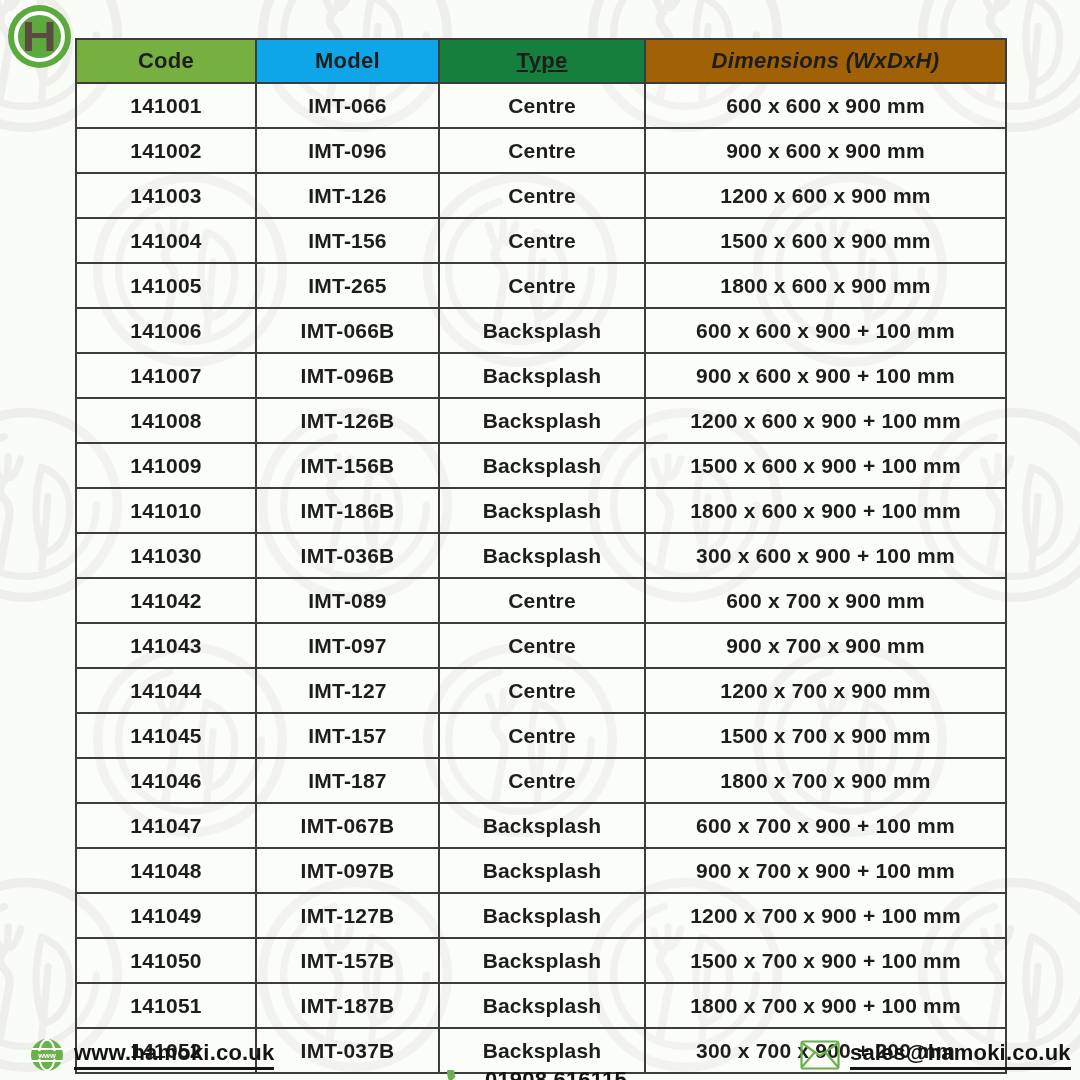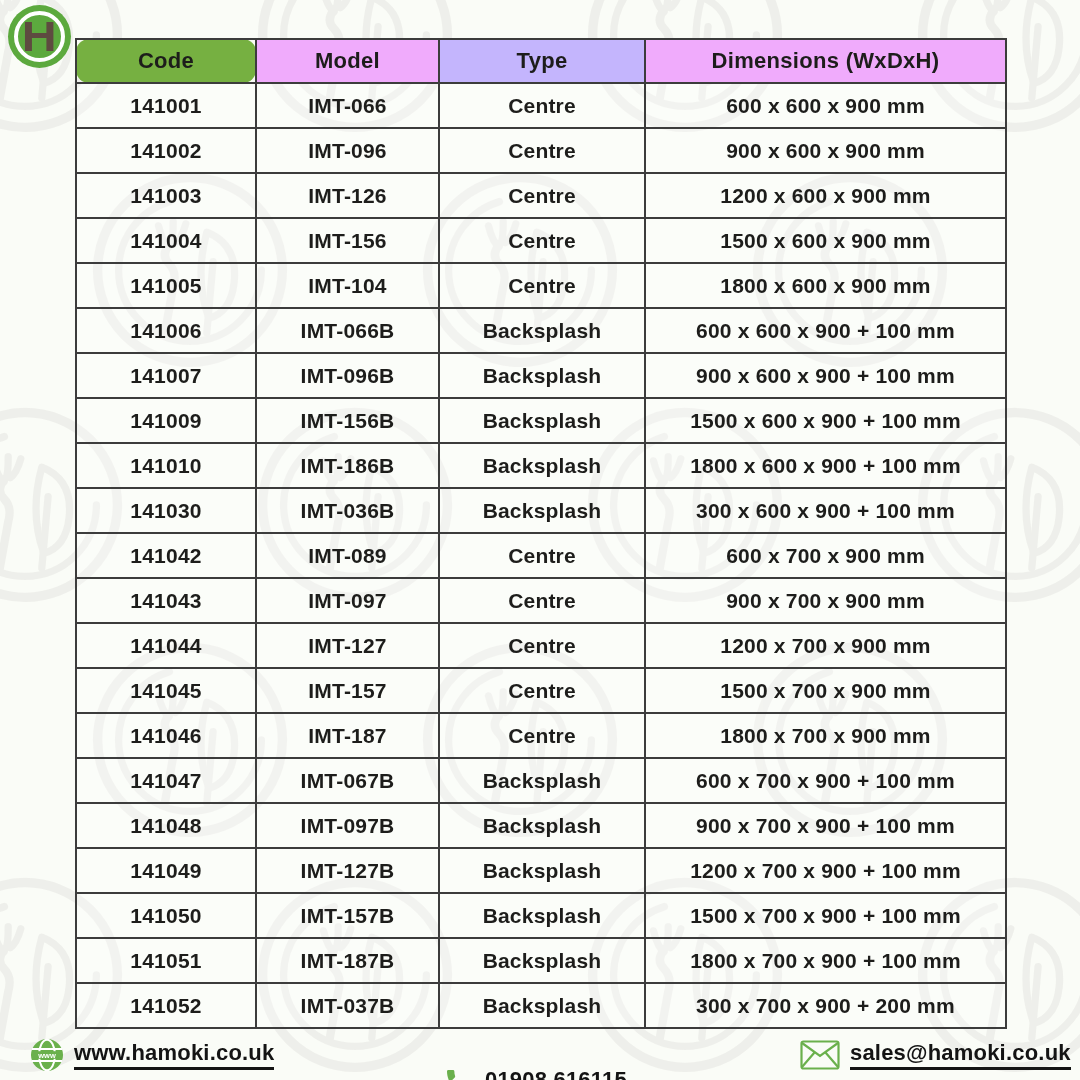--- a/index.html
+++ b/index.html
@@ -104,24 +104,24 @@
 
   <table class="spec">
     <colgroup>
       <col style="width:180px">
         <col style="width:183px">
         <col style="width:206px">
         <col style="width:361px">
     </colgroup>
     <thead>
       <tr>
-          <th style="background: rgb(118, 176, 65); border-radius: 13px;">Code</th>
-          <th style="background: #f0abfc;">Model</th>
-          <th style="background: #c4b5fd;">Type</th>
-          <th style="background: #f0abfc;">Dimensions (WxDxH)</th>
+          <th style="background: rgb(118, 176, 65);">Code</th>
+          <th style="background: #0ea5e9;">Model</th>
+          <th style="background: #15803d; text-decoration: underline;">Type</th>
+          <th style="background: #a16207; font-style: italic;">Dimensions (WxDxH)</th>
         </tr>
     </thead>
     <tbody>
         <tr>
           <td>141001</td>
           <td>IMT-066</td>
           <td>Centre</td>
           <td>600 x 600 x 900 mm</td>
         </tr>
         <tr>
@@ -137,35 +137,41 @@
           <td>1200 x 600 x 900 mm</td>
         </tr>
         <tr>
           <td>141004</td>
           <td>IMT-156</td>
           <td>Centre</td>
           <td>1500 x 600 x 900 mm</td>
         </tr>
         <tr>
           <td>141005</td>
-          <td>IMT-104</td>
+          <td>IMT-265</td>
           <td>Centre</td>
           <td>1800 x 600 x 900 mm</td>
         </tr>
         <tr>
           <td>141006</td>
           <td>IMT-066B</td>
           <td>Backsplash</td>
           <td>600 x 600 x 900 + 100 mm</td>
         </tr>
         <tr>
           <td>141007</td>
           <td>IMT-096B</td>
           <td>Backsplash</td>
           <td>900 x 600 x 900 + 100 mm</td>
+        </tr>
+        <tr>
+          <td>141008</td>
+          <td>IMT-126B</td>
+          <td>Backsplash</td>
+          <td>1200 x 600 x 900 + 100 mm</td>
         </tr>
         <tr>
           <td>141009</td>
           <td>IMT-156B</td>
           <td>Backsplash</td>
           <td>1500 x 600 x 900 + 100 mm</td>
         </tr>
         <tr>
           <td>141010</td>
           <td>IMT-186B</td>

